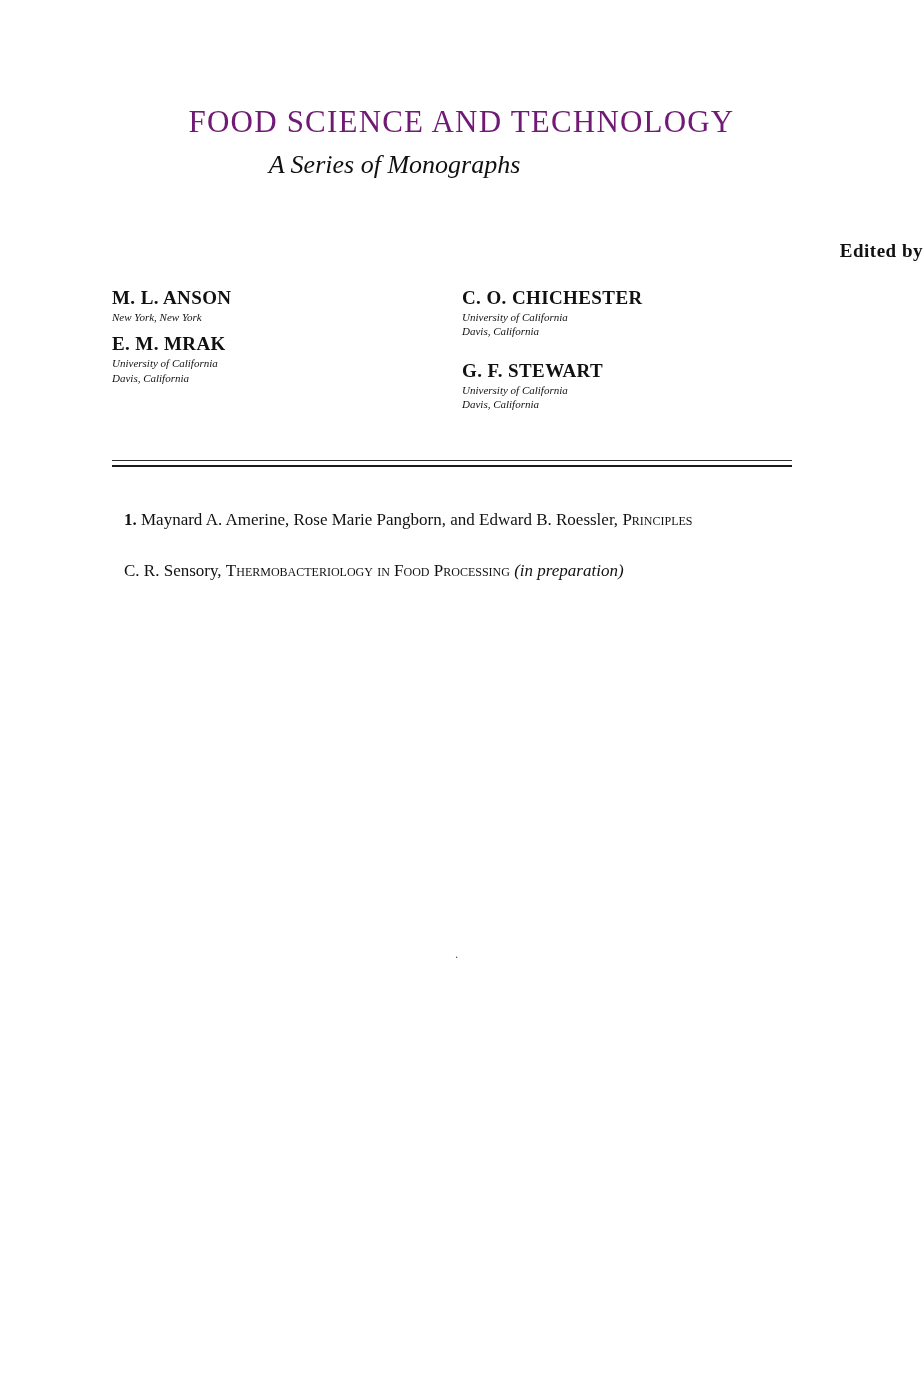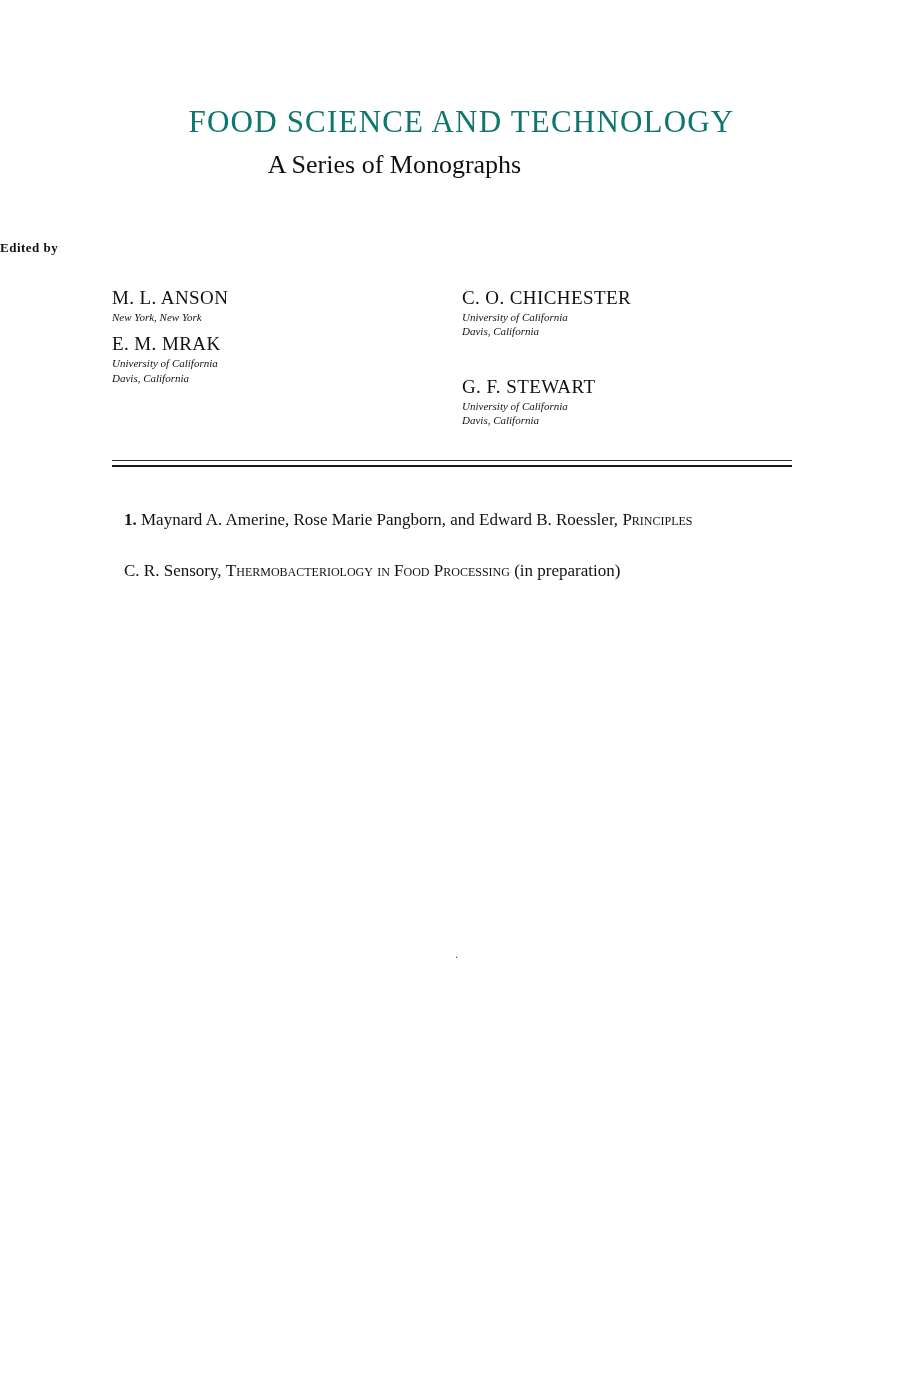--- a/index.html
+++ b/index.html
@@ -26,41 +26,42 @@
 
   .series-title {
     position: absolute;
     left: 0;
     top: 104px;
     width: 923px;
     text-align: center;
     font-size: 31px;
     letter-spacing: 1.2px;
     font-weight: 400;
-    color: #0f766e;
+    color: #701a75;
   }
 
   .series-subtitle {
     position: absolute;
     left: 0;
     top: 150px;
     width: 789px;
     text-align: center;
     font-size: 26px;
+    font-style: italic;
     font-family: "Liberation Serif", serif;
     color: #101010;
   }
 
   .edited-by {
     position: absolute;
     left: 0;
     top: 240px;
     width: 923px;
-    text-align: left;
-    font-size: 13px;
+    text-align: right;
+    font-size: 19px;
     font-weight: bold;
     letter-spacing: 0.5px;
   }
 
   .editors {
     position: absolute;
     left: 112px;
     top: 286px;
     width: 680px;
   }
@@ -75,37 +76,37 @@
 
   .ed-col-right {
     position: absolute;
     right: 0;
     top: 0;
     width: 330px;
   }
 
   .ed-name {
     font-size: 19px;
-    font-weight: normal;
+    font-weight: bold;
     letter-spacing: 0.4px;
     line-height: 1.25;
   }
 
   .ed-aff {
     font-size: 11px;
     font-style: italic;
     line-height: 1.32;
   }
 
   .ed-block + .ed-block {
     margin-top: 8px;
   }
 
   .ed-block-r + .ed-block-r {
-    margin-top: 36px;
+    margin-top: 20px;
   }
 
   .rule-wrap {
     position: absolute;
     left: 112px;
     top: 460px;
     width: 680px;
     height: 10px;
   }
   .rule-thin {
@@ -141,20 +142,21 @@
 
   .vol-num {
     font-weight: bold;
   }
 
   .sc {
     font-variant: small-caps;
   }
 
   .it {
+    font-style: italic;
   }
 
   .vol-indent {
     display: block;
     padding-left: 28px;
   }
 
   .stray-mark {
     position: absolute;
     left: 455px;

